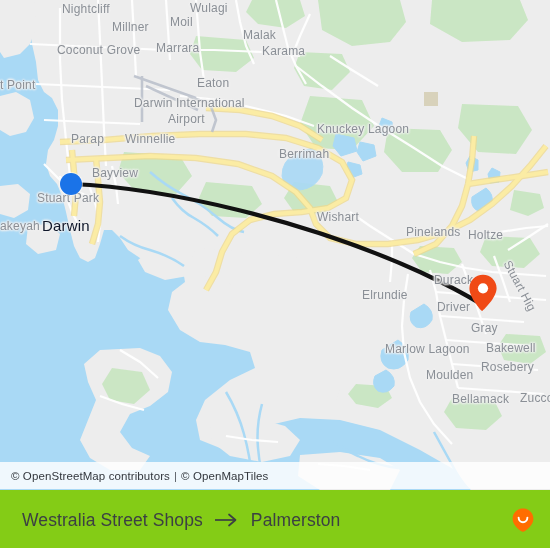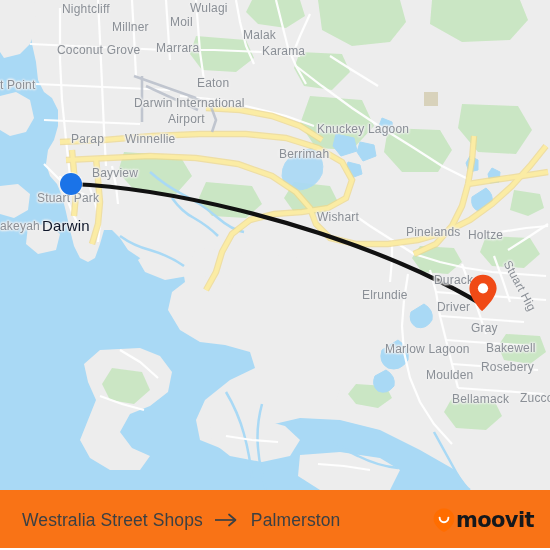--- a/index.html
+++ b/index.html
@@ -70,21 +70,21 @@
     padding-left:11px;
     box-sizing:border-box;
     font-size:11.5px;color:#33373d;
     letter-spacing:.1px;
   }
   #attribution .sep{margin:0 4px;color:#5a5f66;}
 
   
   #footer{
     position:absolute;left:0;top:490px;width:550px;height:60px;
-    background:#f97316;
+    background:#84cc16;
     display:flex;align-items:center;
   }
   #footer-route{
     display:flex;align-items:center;
     margin-left:22px;
     font-size:17.5px;color:#3c4043;
     letter-spacing:.1px;
   }
   #footer-route .arrow{
     margin:0 11px;
@@ -302,36 +302,40 @@
     <div id="origin-dot"></div>
 
     <div id="dest-pin">
       <svg width="30" height="38" viewBox="0 0 30 38">
         <path d="M15 0.8C7.4 0.8 1.4 6.8 1.4 14.3c0 9.6 11.5 21.8 12 22.3.4.4 1 .4 1.4 0 .5-.5 13.8-12.7 13.8-22.3C28.6 6.8 22.6.8 15 .8z" fill="#f04a16"></path>
         <circle cx="15" cy="14.3" r="5.1" fill="#ffffff"></circle>
       </svg>
     </div>
 
 
+    <div id="attribution">
+      <span>© OpenStreetMap contributors</span>
+      <span class="sep">|</span>
+      <span>© OpenMapTiles</span>
+    </div>
   </div>
 
   <div id="footer">
     <div id="footer-route">
       <span>Westralia Street Shops</span>
       <span class="arrow">
         <svg width="26" height="14" viewBox="0 0 26 14">
           <line x1="1" y1="7" x2="21" y2="7" stroke="#3c4043" stroke-width="1.7"></line>
           <polyline points="15,1.5 21.5,7 15,12.5" fill="none" stroke="#3c4043" stroke-width="1.7" stroke-linecap="round" stroke-linejoin="round"></polyline>
         </svg>
       </span>
       <span>Palmerston</span>
     </div>
 
     <div id="moovit-logo">
       <svg width="22" height="24" viewBox="0 0 22 24">
         <path d="M11 0.6C5.2 0.6 0.6 5.2 0.6 10.9c0 6.7 8.4 12.1 9.5 12.7.5.3 1.2.3 1.7 0 1.1-.6 9.6-6 9.6-12.7C21.4 5.2 16.8.6 11 .6z" fill="#ff6d00"></path>
         <path d="M6.6 9.6c0 2.6 2 4.6 4.4 4.6s4.4-2 4.4-4.6" fill="none" stroke="#ffffff" stroke-width="1.9" stroke-linecap="round"></path>
       </svg>
-      <span class="word">moovit</span>
     </div>
   </div>
 
 </div>
 
 </body></html>

